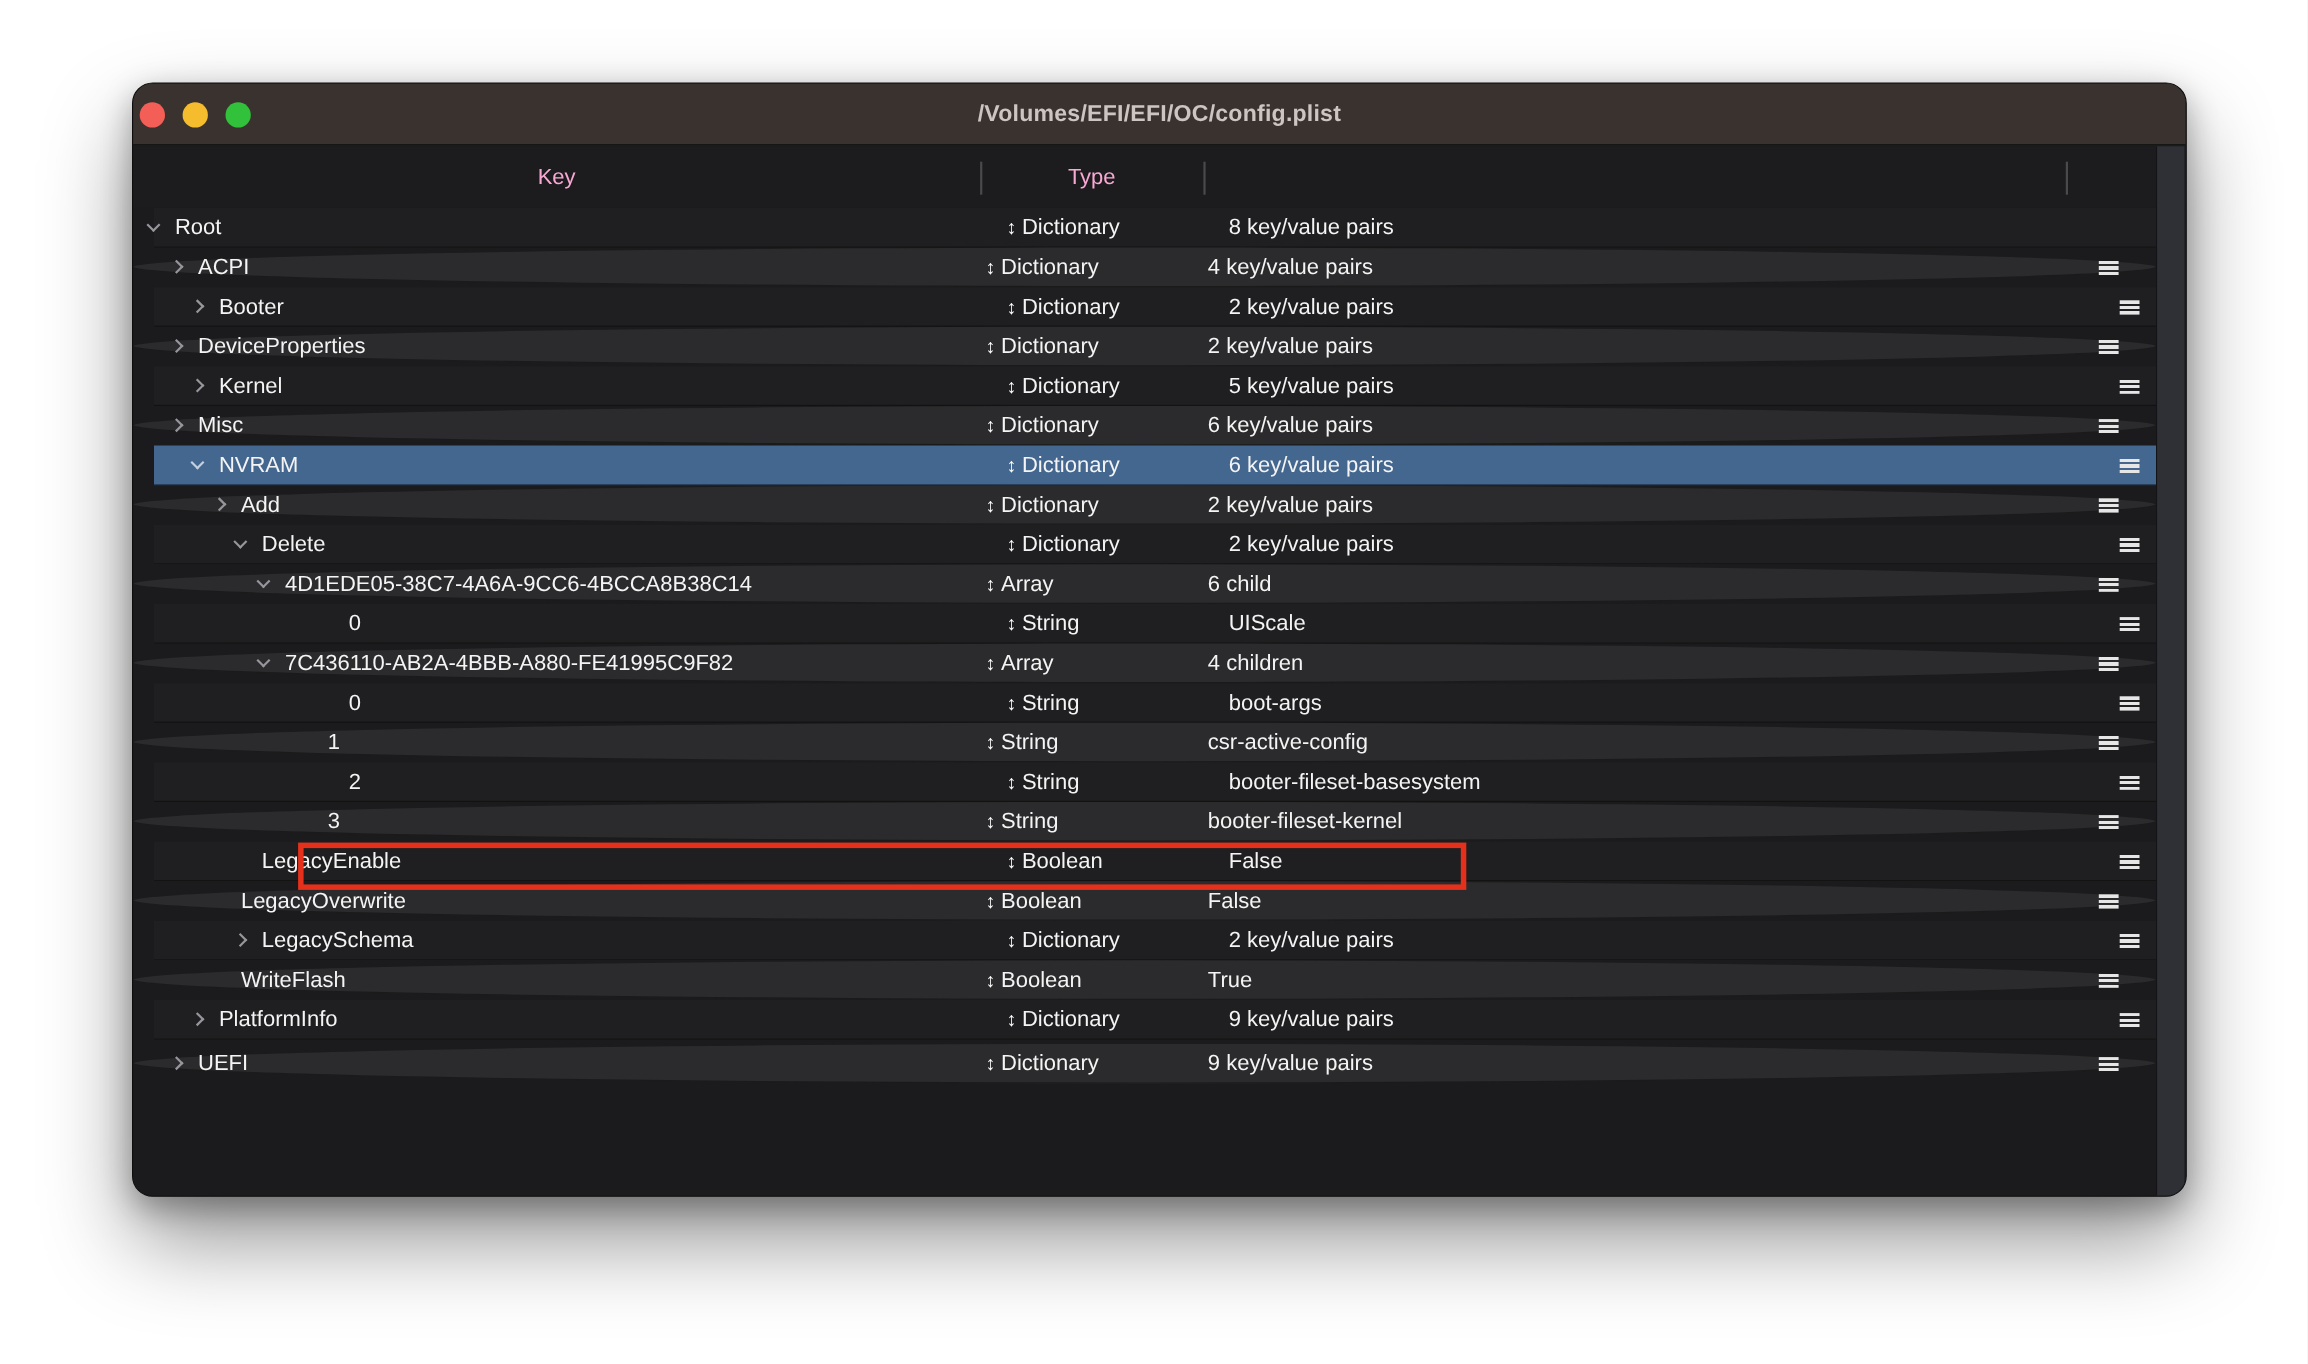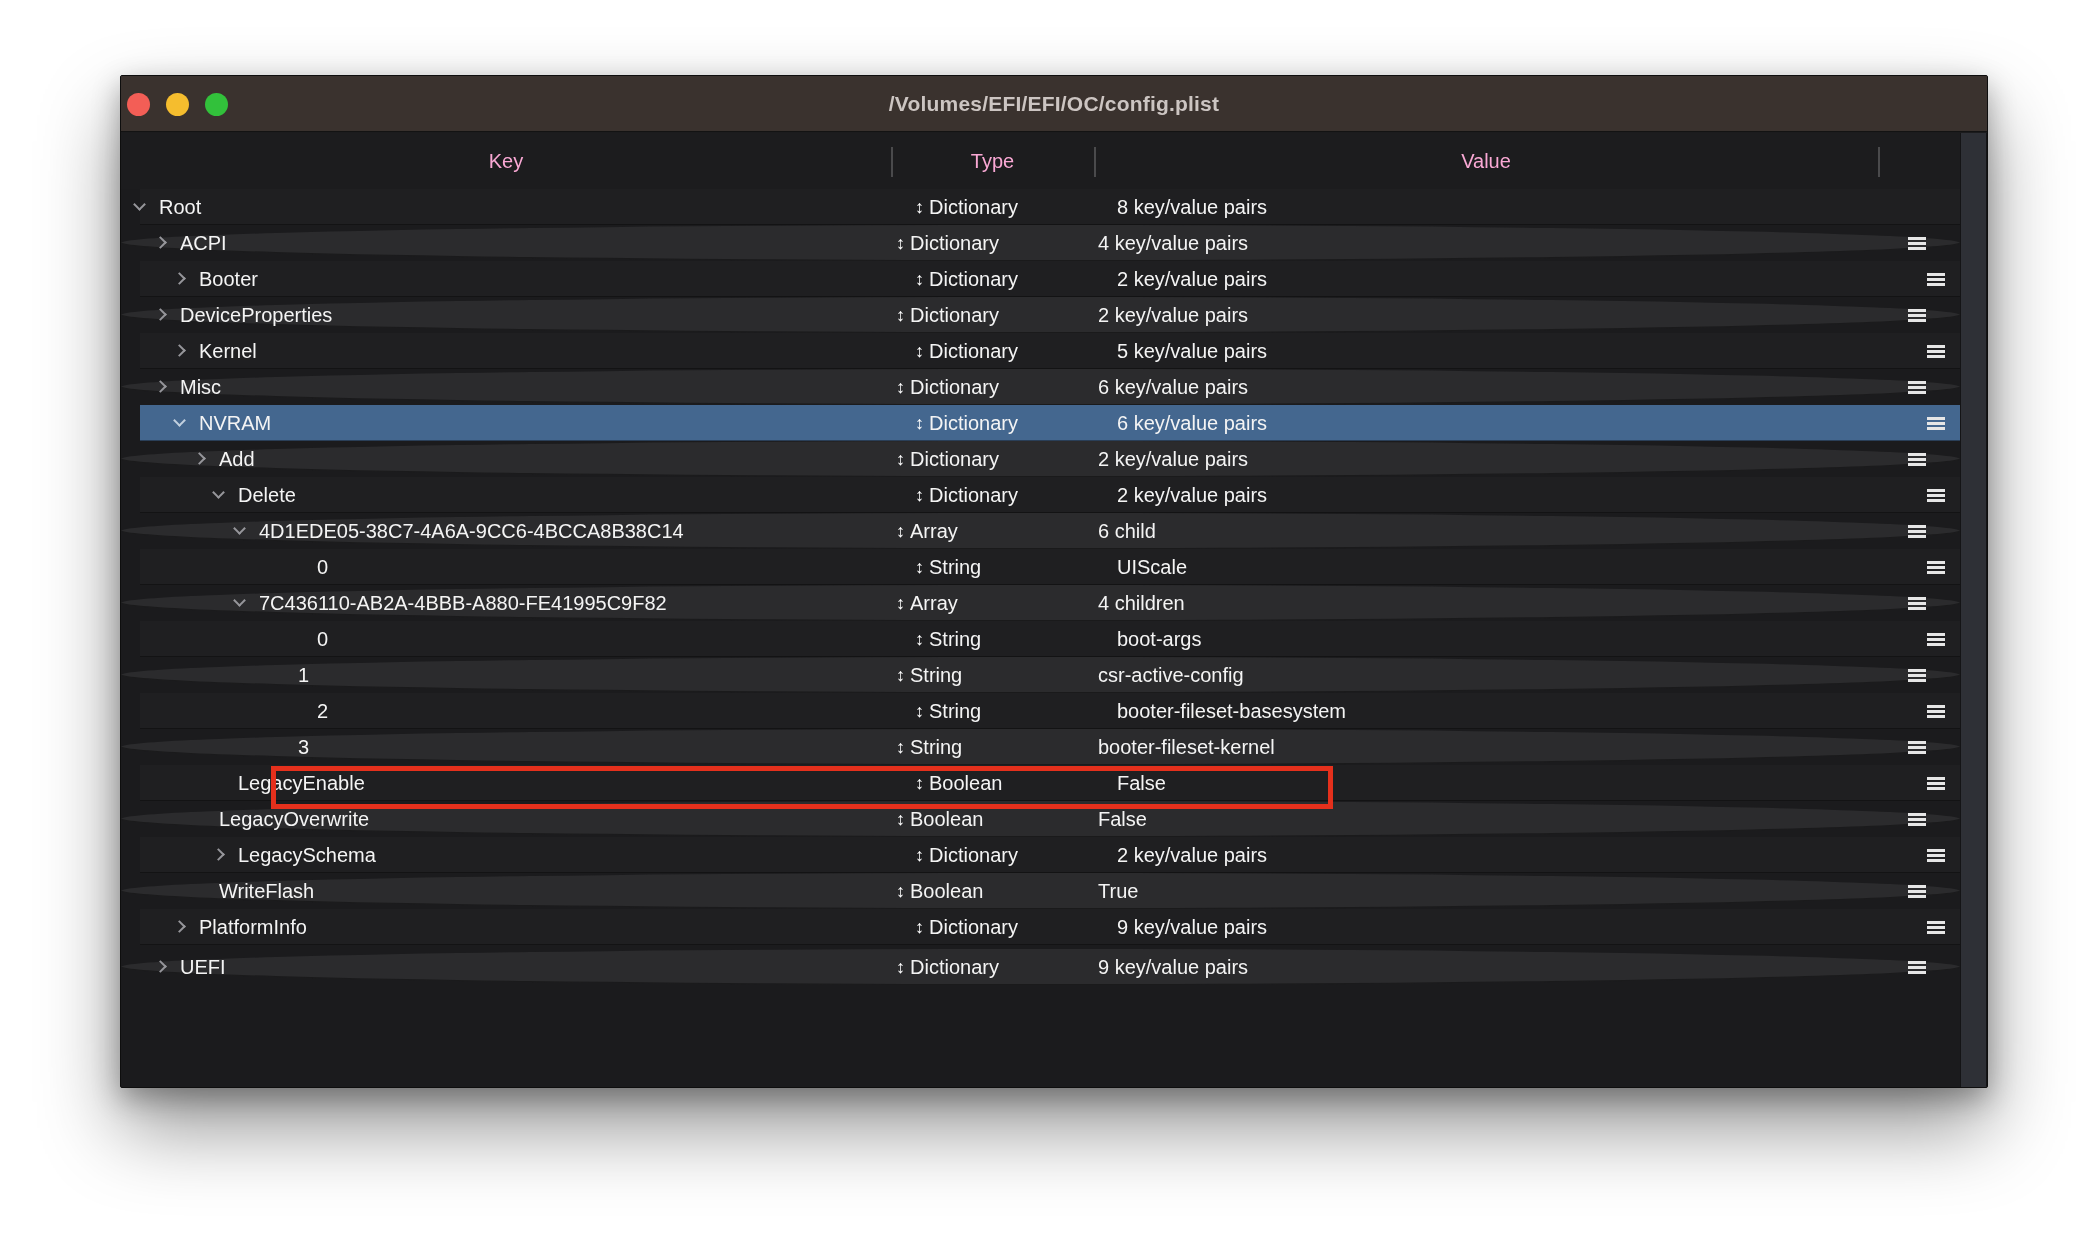--- a/index.html
+++ b/index.html
@@ -1,20 +1,20 @@
 <!DOCTYPE html>
 <html><head>
 <meta charset="utf-8">
 <style>
   * { margin:0; padding:0; box-sizing:border-box; }
   html,body { width:2098px; height:1240px; background:#ffffff; overflow:hidden;
               font-family:"Liberation Sans","DejaVu Sans",sans-serif; }
 
   .window { position:absolute; left:120px; top:75px; width:1868px; height:1013px;
-            background:#1b1b1d; border-radius:2px; overflow:hidden;
+            background:#1b1b1d; border-radius:19px; overflow:hidden;
             border:1px solid #0e0e0e;
             box-shadow:0 40px 80px rgba(0,0,0,.42), 0 10px 28px rgba(0,0,0,.30),
                        inset 0 1px 0 rgba(255,255,255,.16); }
 
   .titlebar { position:absolute; left:0; top:0; right:0; height:56px;
               background:#3a322e; border-bottom:1px solid #131313;
               display:flex; align-items:center; justify-content:center; }
   .window-title { color:#ccc5c2; font-size:21px; font-weight:bold; letter-spacing:.2px; }
   .traffic { position:absolute; left:0; top:0; height:56px; display:flex;
              align-items:center; gap:16px; padding-left:6px; }
@@ -69,21 +69,20 @@
       <span class="light" style="background: rgb(243, 94, 86);"></span>
       <span class="light" style="background: rgb(245, 189, 46);"></span>
       <span class="light" style="background: rgb(50, 193, 59);"></span>
     </div>
     <span class="window-title">/Volumes/EFI/EFI/OC/config.plist</span>
   </div>
 
   <div class="header">
     <span class="header-label hl-key">Key</span>
     <span class="header-label hl-type">Type</span>
-    <span class="header-label hl-value">Value</span>
     <span class="header-sep" style="left:770px"></span>
     <span class="header-sep" style="left:973px"></span>
     <span class="header-sep" style="left:1757px"></span>
   </div>
 
   <div class="rows">
       <div class="row dark" style="top: 0px;">
     <span class="chev down" style="left: -5px;"></span>
     <span class="cell-key" style="left: 19px;">Root</span>
     <span class="cell-type">

